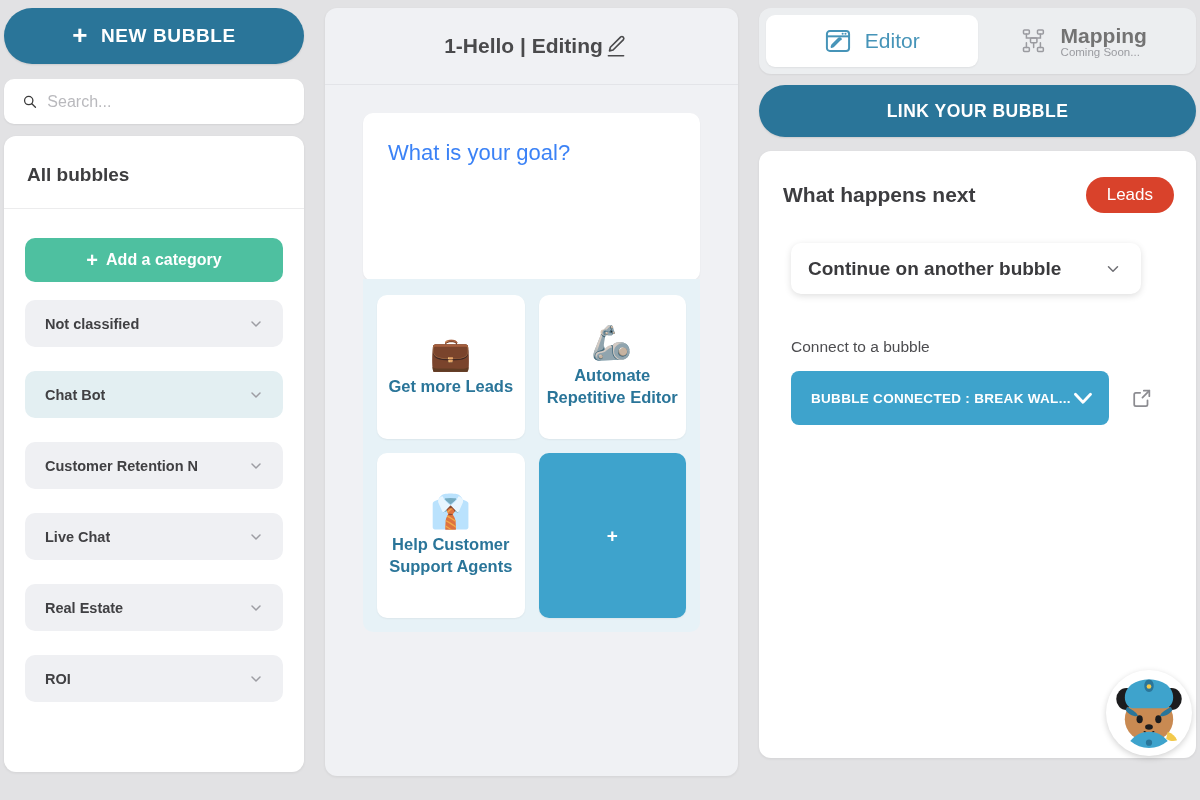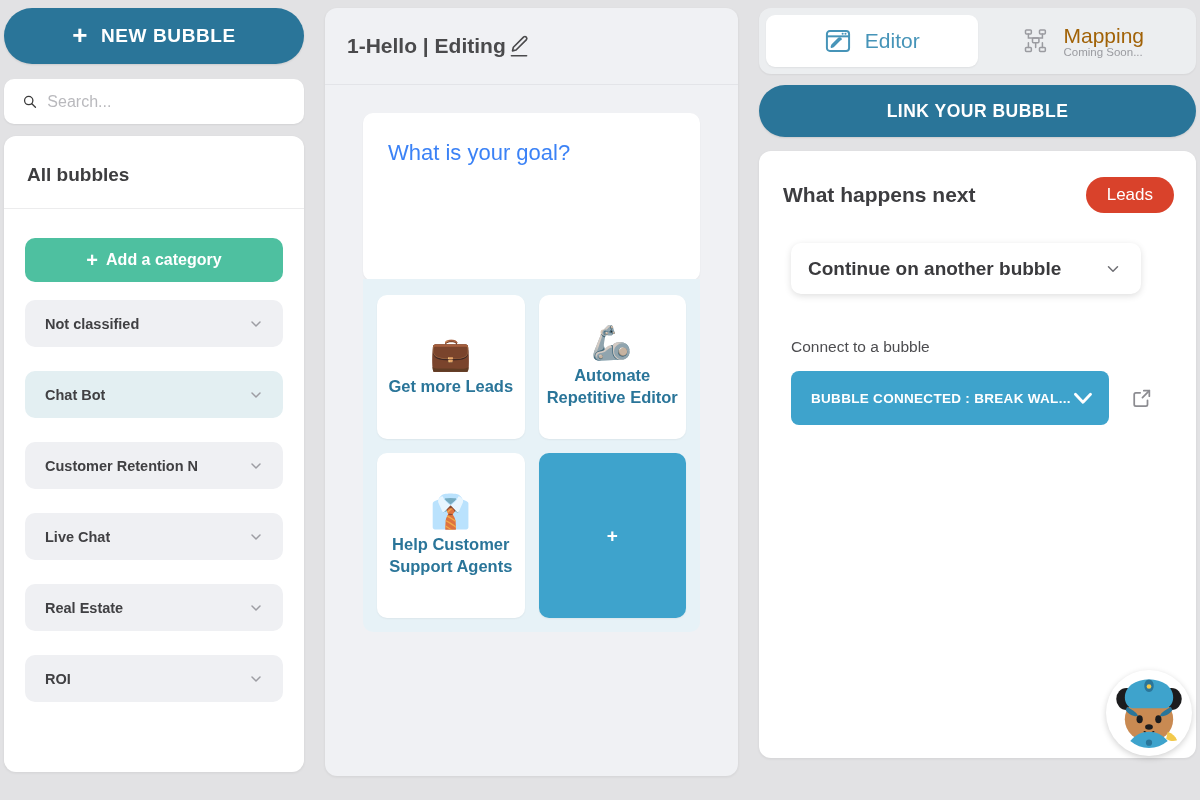--- a/index.html
+++ b/index.html
@@ -88,21 +88,21 @@
   
   .middle {
     position: absolute; left: 325px; top: 8px;
     width: 413px; height: 768px;
     background: #f0f1f4; border-radius: 12px;
     box-shadow: 0 1px 3px rgba(0,0,0,0.07);
     overflow: hidden;
   }
   .middle-header {
     height: 77px;
-    display: flex; align-items: center; justify-content: flex-start;
+    display: flex; align-items: center; justify-content: center;
     padding: 0 12px 0 22px;
     border-bottom: 1px solid #e3e4e8;
   }
   .middle-title { font-size: 21px; font-weight: 700; color: #4a4a4c; }
   .edit-icon-btn {
     background: none; border: none; cursor: pointer;
     width: 26px; height: 26px; padding: 0;
   }
   .bubble-stage { padding: 28px 38px 0 38px; }
   .goal-card {
@@ -154,21 +154,21 @@
     padding: 7px;
     box-shadow: 0 1px 2px rgba(0,0,0,0.06);
   }
   .tab {
     flex: 1; height: 52px; border-radius: 9px;
     display: flex; align-items: center; justify-content: center; gap: 13px;
     cursor: pointer; background: transparent; border: none;
   }
   .tab.active { background: #ffffff; box-shadow: 0 1px 2px rgba(0,0,0,0.06); text-align: center; }
   .tab-label { font-size: 21px; color: #4694b8; }
-  .tab.inactive .tab-label { color: #a16207; }
+  .tab.inactive .tab-label { color: #737373; font-weight: bold; }
   .tab-texts { display: flex; flex-direction: column; align-items: flex-start; }
   .tab-sub { font-size: 11.5px; color: #9a9ba0; margin-top: -2px; }
 
   .link-bubble-btn {
     margin-top: 11px;
     width: 437px; height: 52px;
     background: #2a7599; border: none; border-radius: 26px;
     color: #ffffff; font-size: 17.5px; font-weight: 700; letter-spacing: 0.5px;
     cursor: pointer;
     box-shadow: 0 1px 2px rgba(0,0,0,0.10);

